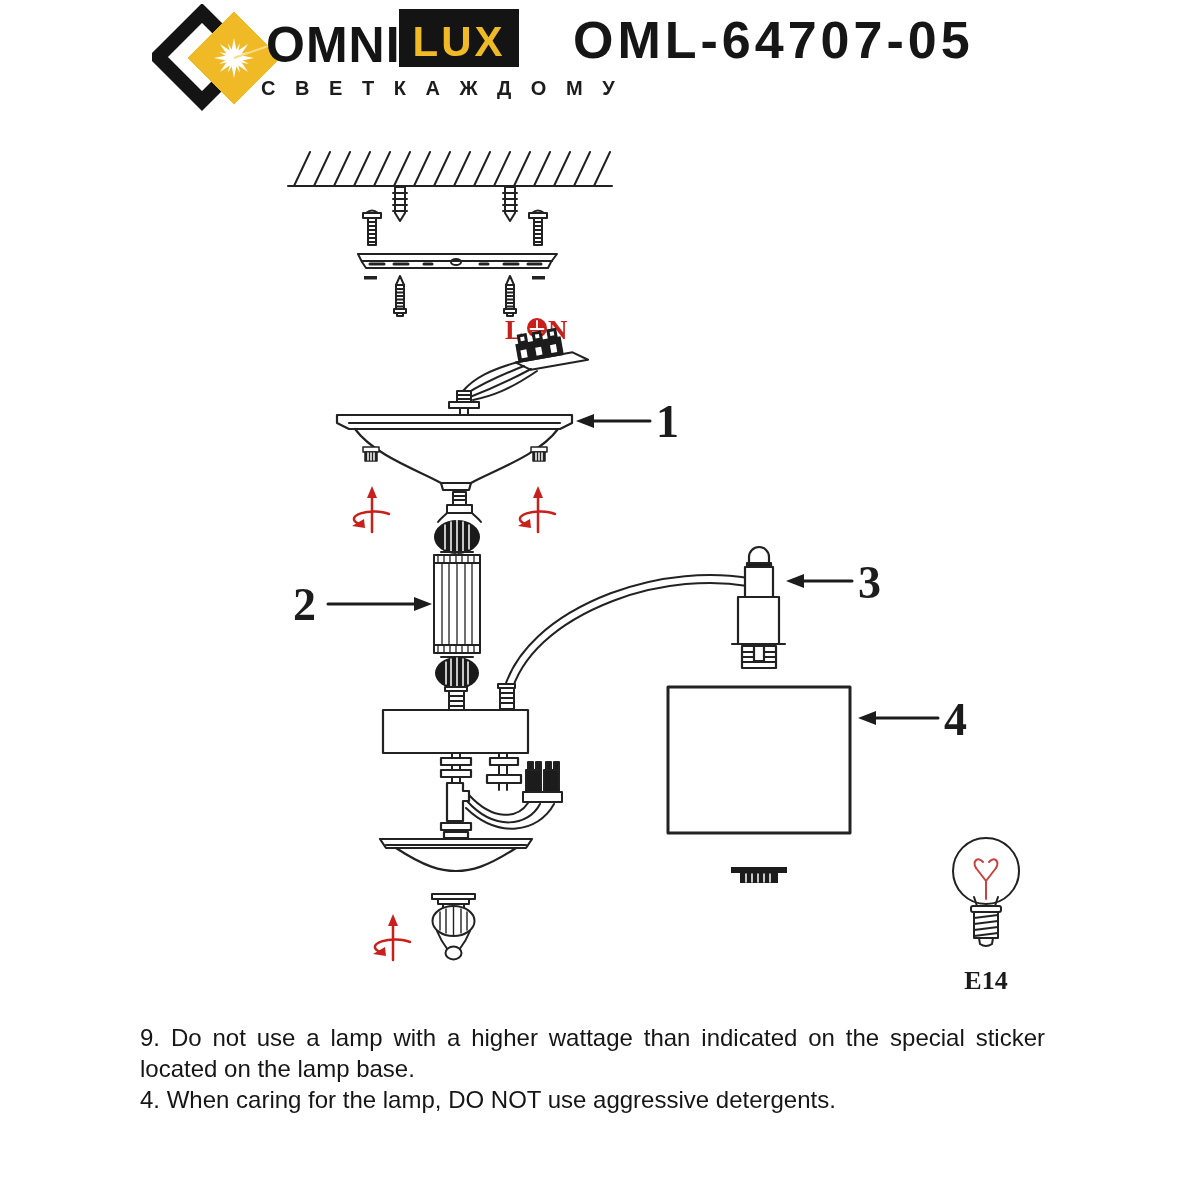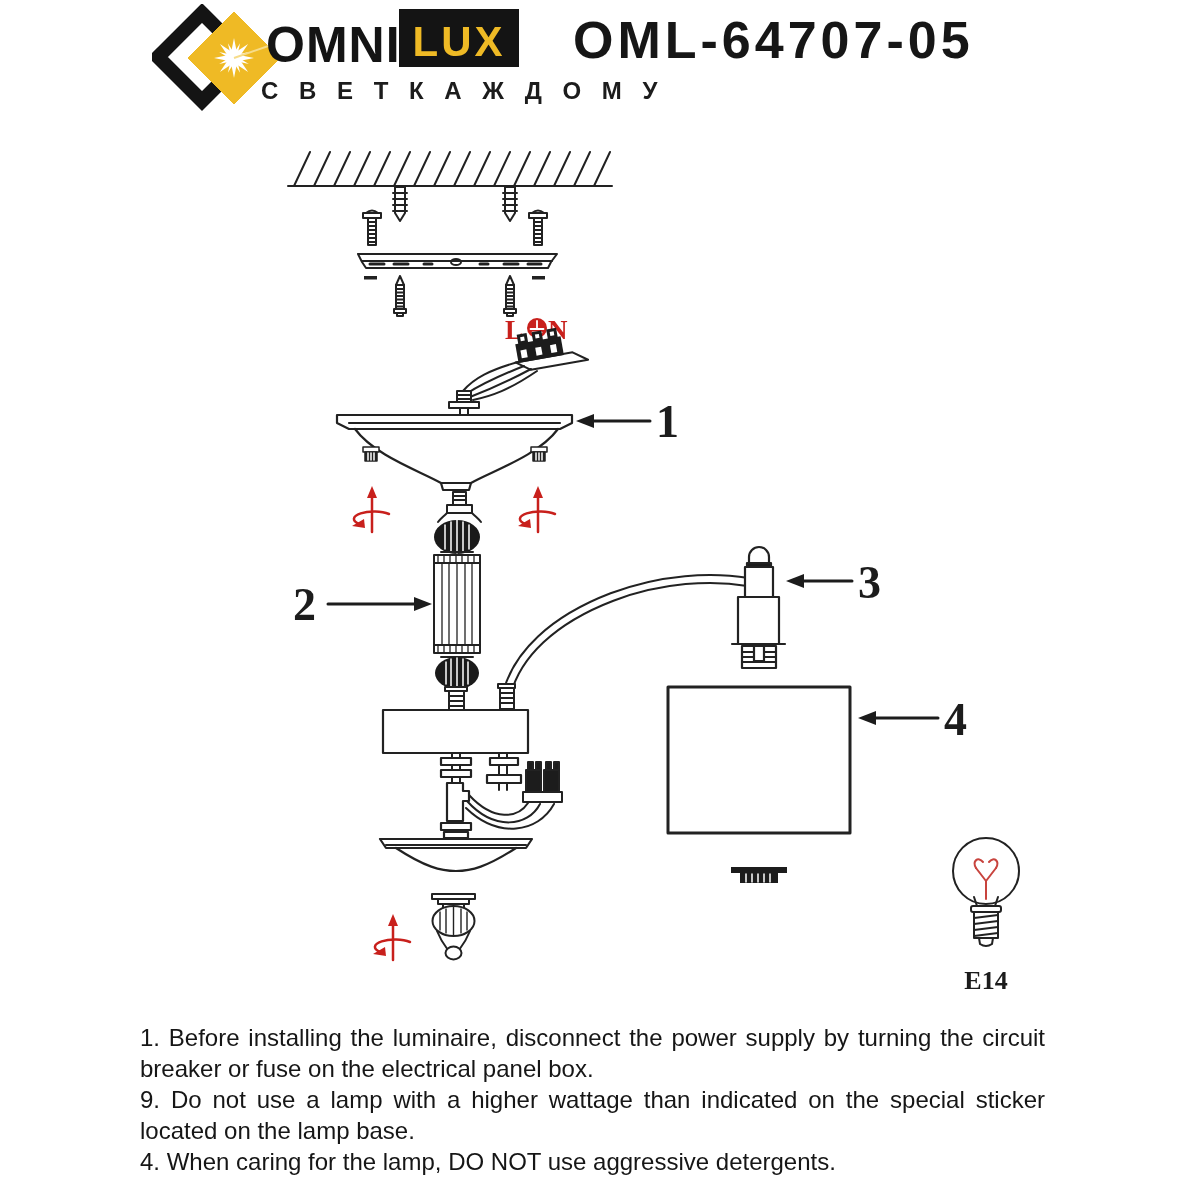--- a/index.html
+++ b/index.html
@@ -3,21 +3,21 @@
 <meta charset="utf-8">
 <style>
   html,body{margin:0;padding:0;background:#fff;}
   body{width:1200px;height:1200px;position:relative;font-family:"Liberation Sans",sans-serif;color:#1c1c1c;overflow:hidden;}
   .abs{position:absolute;}
   
   #logo-mark{left:152px;top:4px;width:210px;height:108px;}
   #brand-omni{left:266px;top:16px;font-size:50px;font-weight:bold;letter-spacing:1px;color:#141414;}
   #lux-box{left:399px;top:9px;width:120px;height:58px;background:#141414;display:flex;align-items:center;justify-content:center;}
   #lux-box span{color:#efba25;font-size:42px;font-weight:bold;letter-spacing:3px;margin-top:8px;}
-  #tagline{left:261px;top:77px;font-size:24px;font-weight:bold;letter-spacing:7px;color:#1c1c1c;white-space:nowrap;}
+  #tagline{left:261px;top:77px;font-size:20px;font-weight:bold;letter-spacing:7px;color:#1c1c1c;white-space:nowrap;}
   #model-number{left:573px;top:10px;font-size:52px;font-weight:bold;letter-spacing:4px;color:#161616;white-space:nowrap;}
   
   #diagram{left:0;top:0;width:1200px;height:1200px;}
   
   #instructions{left:140px;top:1022px;width:905px;font-size:24px;line-height:31px;color:#161616;}
   #instructions p{margin:0;text-align:justify;}
 </style>
 </head>
 <body>
 
@@ -267,16 +267,15 @@
     <path d="M974,897 L977,906 M998,897 L995,906"></path>
     <rect x="971" y="906" width="30" height="6" rx="2" fill="#fff"></rect>
     <rect x="974" y="912" width="24" height="26" fill="#fff"></rect>
     <path d="M974,918 L998,915 M974,924 L998,921 M974,930 L998,927 M974,936 L998,933"></path>
     <path d="M979,938 L980,944 Q986,948 992,944 L993,938"></path>
     <text x="986" y="989" text-anchor="middle" font-family="Liberation Serif,serif" font-size="26" font-weight="bold" fill="#1c1c1c" stroke="none">E14</text>
   </g>
 </svg>
 
 <div class="abs" id="instructions">
-  <p>1. Before installing the luminaire, disconnect the power supply by turning the circuit breaker or fuse on the electrical panel box.</p>
   <p>9. Do not use a lamp with a higher wattage than indicated on the special sticker located on the lamp base.</p>
   <p>4. When caring for the lamp, DO NOT use aggressive detergents.</p>
 </div>
 
 </body></html>

